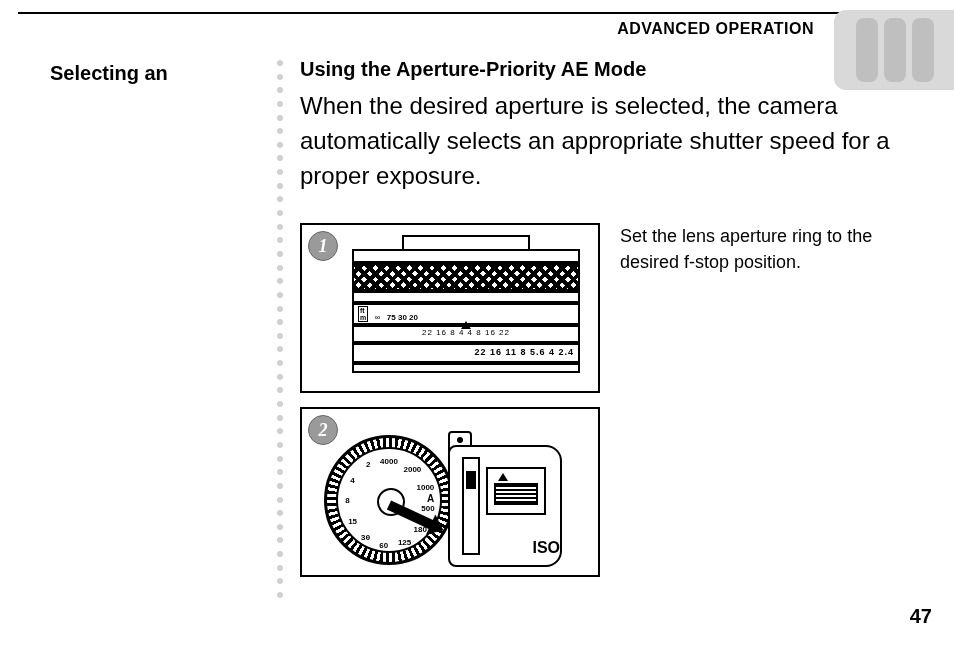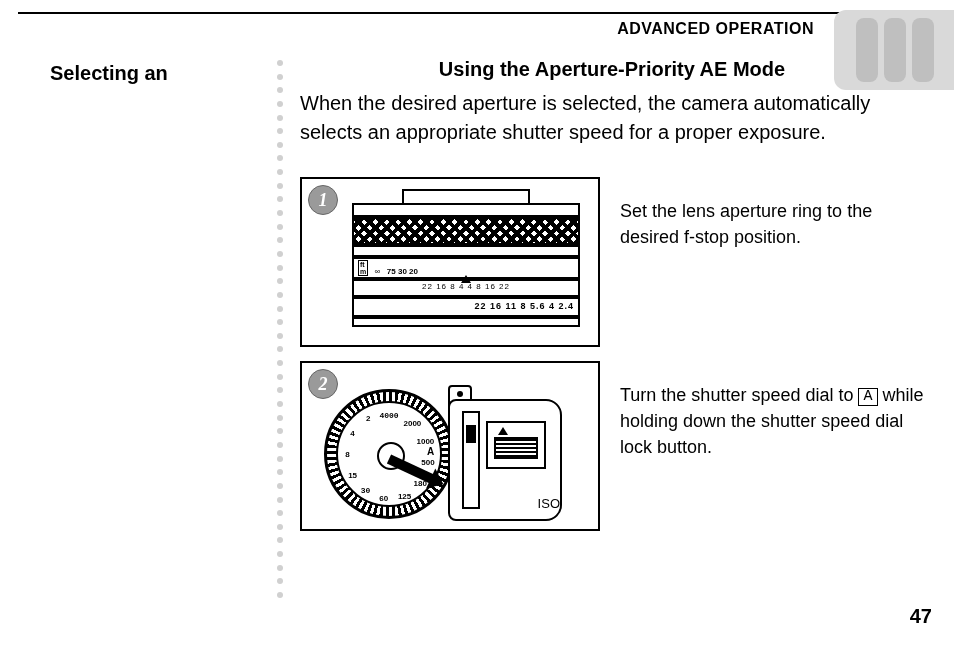--- a/index.html
+++ b/index.html
@@ -85,24 +85,23 @@
   .main {
     position: absolute;
     left: 300px;
     right: 30px;
     top: 58px;
   }
   .sub-heading {
     font-size: 20px;
     font-weight: bold;
     margin-bottom: 6px;
-    text-align: center;
   }
   .intro-text {
-    font-size: 20px;
+    font-size: 24px;
     line-height: 1.45;
     margin-top: 8px;
   }
   .steps {
     margin-top: 30px;
   }
   .step-row {
     display: flex;
     gap: 20px;
     margin-bottom: 14px;
@@ -113,21 +112,20 @@
     box-sizing: border-box;
     position: relative;
     background: #fff;
     flex-shrink: 0;
   }
   .fig1 { height: 170px; }
   .fig2 { height: 170px; }
   .step-text {
     font-size: 18px;
     line-height: 1.45;
-    margin-top: 21px;
   }
   .step-badge {
     position: absolute;
     left: 6px; top: 6px;
     width: 28px; height: 28px;
     border-radius: 50%;
     background: #9a9a9a;
     border: 1px solid #666;
     color: #fff;
     font-style: italic;
@@ -270,21 +268,21 @@
     position: absolute;
     left: 10px; top: 4px;
     width: 0; height: 0;
     border-bottom: 8px solid #000;
     border-left: 5px solid transparent;
     border-right: 5px solid transparent;
   }
   .iso-label {
     position: absolute;
     right: 30px; bottom: 10px;
-    font-size: 13px; font-weight: normal;
+    font-size: 16px; font-weight: bold;
   }
   .lock-btn {
     position: absolute;
     right: 118px; top: 14px;
     width: 20px; height: 26px;
     border: 2px solid #000; background: #fff;
     border-radius: 4px;
   }
   .lock-btn::before {
     content: "";
@@ -407,21 +405,21 @@
       </div>
 
       <div class="step-row">
         <div class="figure-box fig2">
           <div class="step-badge">2</div>
           <div class="dial-wrap">
             <div class="lock-btn"></div>
             <div class="dial">
               <div class="outer"></div>
               <div class="inner"></div>
-              <div class="num" style="left:50%; top:20%;font-family:Liberation Mono, monospace;">4000</div>
+              <div class="num" style="left:50%; top:20%;">4000</div>
               <div class="num" style="left:68%; top:26%;">2000</div>
               <div class="num" style="left:78%; top:40%;">1000</div>
               <div class="num" style="left:80%; top:56%;text-align:center;">500</div>
               <div class="num" style="left:74%; top:72%;">180</div>
               <div class="num" style="left:62%; top:82%;">125</div>
               <div class="num" style="left:46%; top:84%;">60</div>
               <div class="num" style="left:32%; top:78%;font-family:Liberation Mono, monospace;">30</div>
               <div class="num" style="left:22%; top:66%;">15</div>
               <div class="num" style="left:18%; top:50%;">8</div>
               <div class="num" style="left:22%; top:34%;">4</div>
@@ -433,22 +431,19 @@
             <div class="iso-block">
               <div class="slot"></div>
               <div class="window">
                 <div class="arrow"></div>
                 <div class="inner"></div>
               </div>
             </div>
             <div class="iso-label">ISO</div>
           </div>
         </div>
-        <div class="step-text">
-          <span>Turn the shutter speed dial to </span><span class="a-box">A</span><span> while holding down the shutter speed dial lock button.</span>
-        </div>
       </div>
 
     </div>
   </div>
 
   <div class="page-num">47</div>
 </div>
 
 </body></html>

